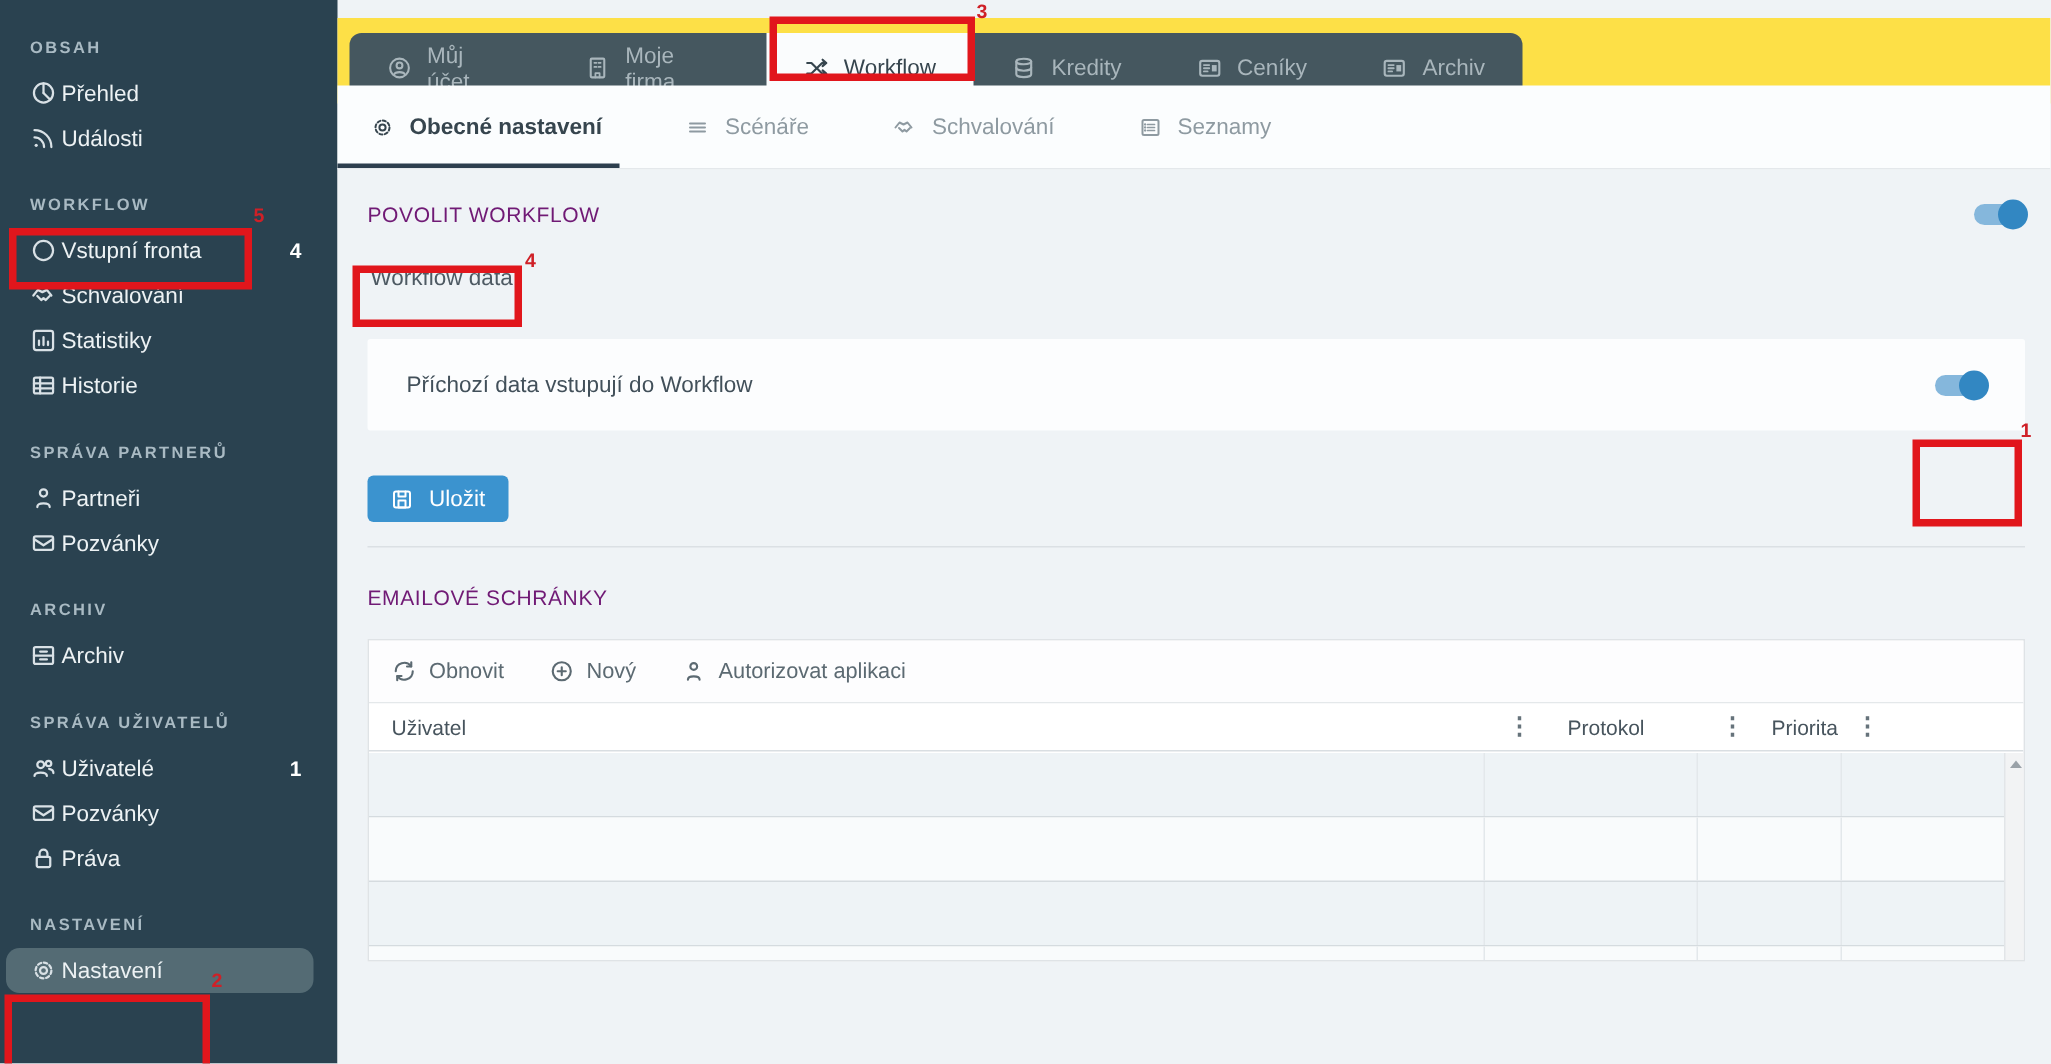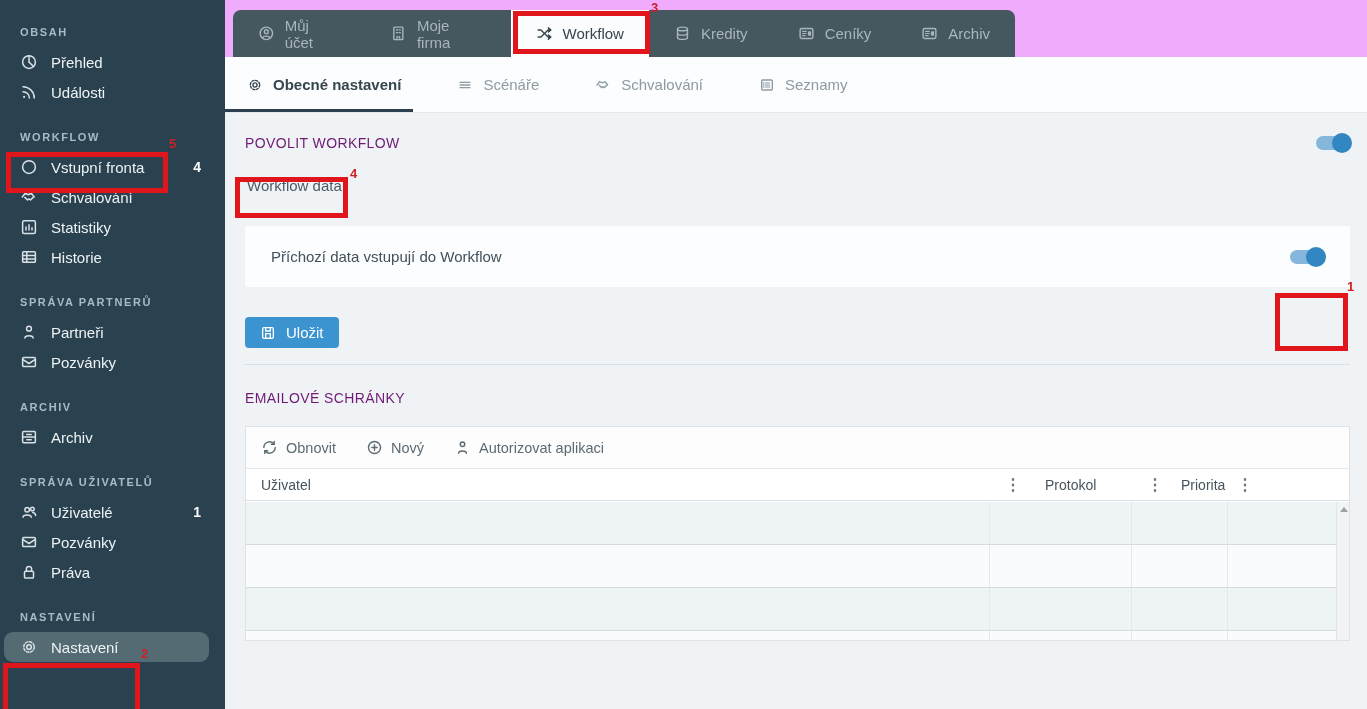--- a/index.html
+++ b/index.html
@@ -9,27 +9,27 @@
     font-family:"Liberation Sans", sans-serif;
     background:#eff3f6; -webkit-font-smoothing:antialiased;
   }
   svg { display:block; }
   .ic { fill:none; stroke:currentColor; stroke-width:2; stroke-linecap:round; stroke-linejoin:round; }
 
   
   .sidebar { position:absolute; left:0; top:0; width:225px; height:709px; background:#2a4250; padding-top:14px; }
   .ssec-title { padding:0 20px; margin:24px 0 9px; font-size:11px; font-weight:bold; letter-spacing:1.6px; color:#a9bac3; }
   .ssec:first-child .ssec-title { margin-top:12px; }
-  .sitem { display:flex; align-items:center; gap:13px; height:30px; padding:0 20px; color:#edf2f4; font-size:15px; cursor:pointer; }
+  .sitem { display:flex; align-items:center; gap:3px; height:30px; padding:0 20px; color:#edf2f4; font-size:15px; cursor:pointer; }
   .sitem .sicon { color:#d9e1e6; width:18px; height:18px; flex:0 0 18px; }
   .sitem.selected { background:#546b74; border-radius:9px; margin:2px 16px 2px 4px; padding-left:16px; }
   .sbadge { margin-left:auto; color:#ffffff; font-size:14px; font-weight:bold; padding-right:4px; }
 
   
-  .topband { position:absolute; left:225px; top:0; width:1142px; height:57px; background:#f0abfc; }
+  .topband { position:absolute; left:225px; top:12px; width:1142px; height:57px; background:#fde047; }
   .tabstrip { position:absolute; left:8px; top:10px; height:47px; width:782px; background:#45575f; border-radius:8px 8px 0 0; display:flex; align-items:stretch; }
   .ttab { display:flex; align-items:center; gap:10px; padding:0 25px; color:#a9b6bc; font-size:15px; cursor:pointer; }
   .ttab .ticon { width:17px; height:17px; }
   .ttab.active { background:#fafcfd; color:#36454e; }
 
   
   .subtabs { position:absolute; left:225px; top:57px; width:1142px; height:56px; background:#fbfdfe; border-bottom:1px solid #e4e8eb; display:flex; align-items:stretch; padding-left:22px; }
   .stab { display:flex; align-items:center; gap:10px; margin-right:56px; font-size:15px; color:#8e9aa1; position:relative; cursor:pointer; }
   .stab .sticon { width:16px; height:16px; }
   .stab.active { color:#36454e; font-weight:bold; }

